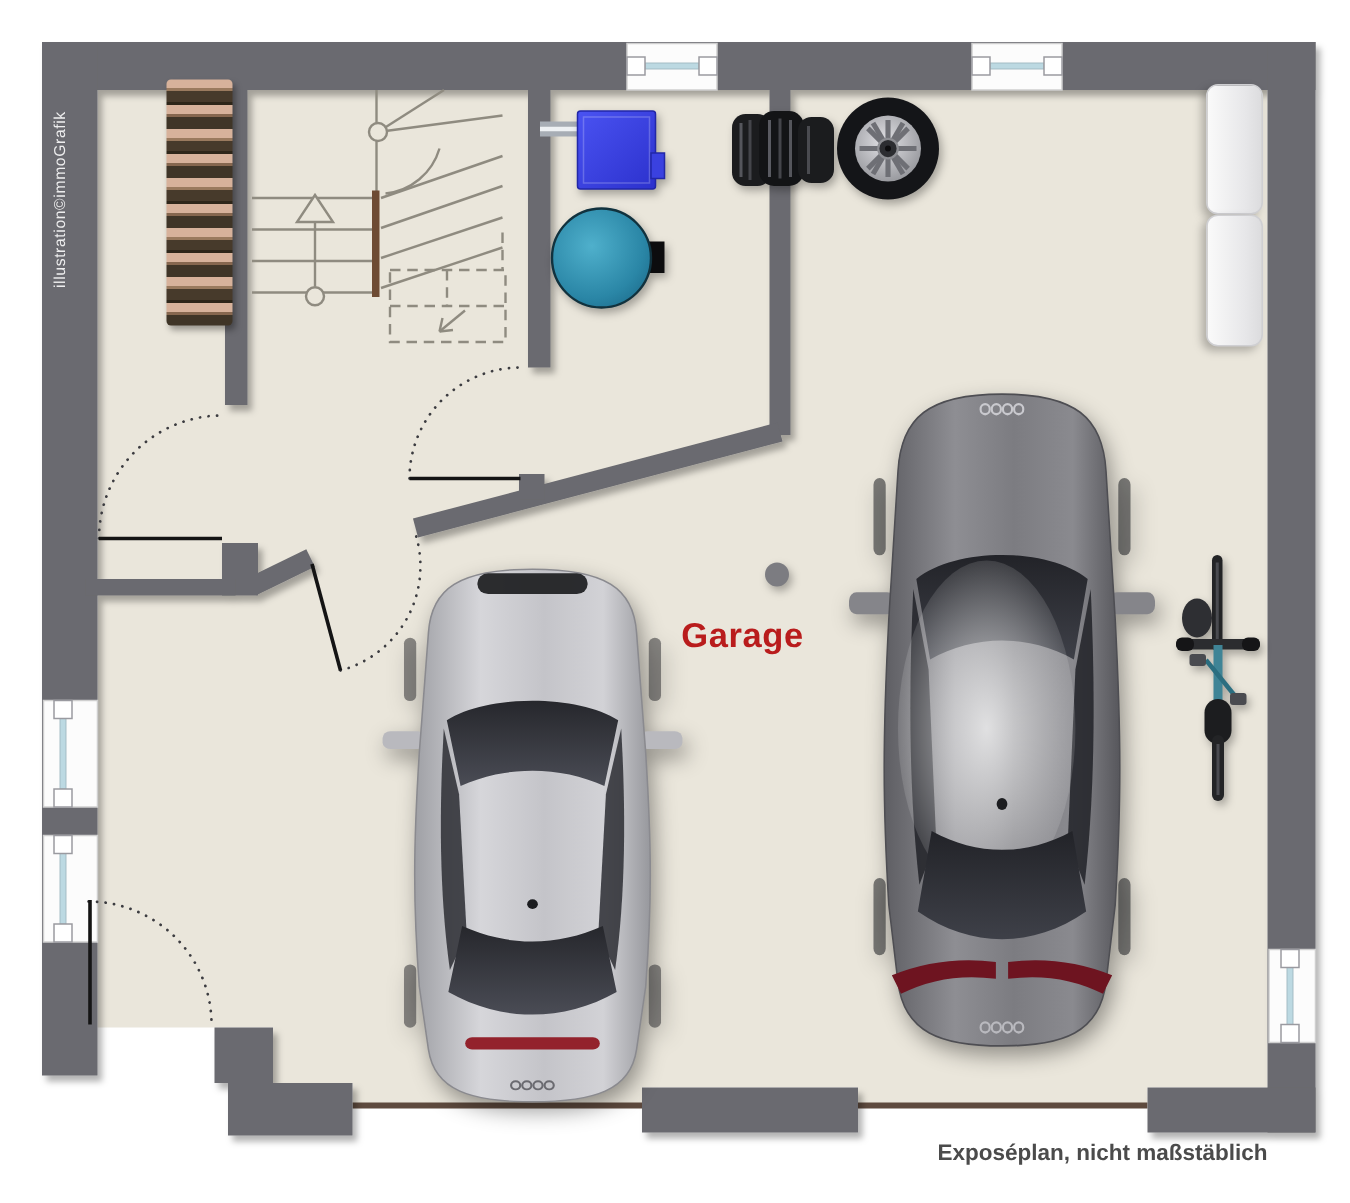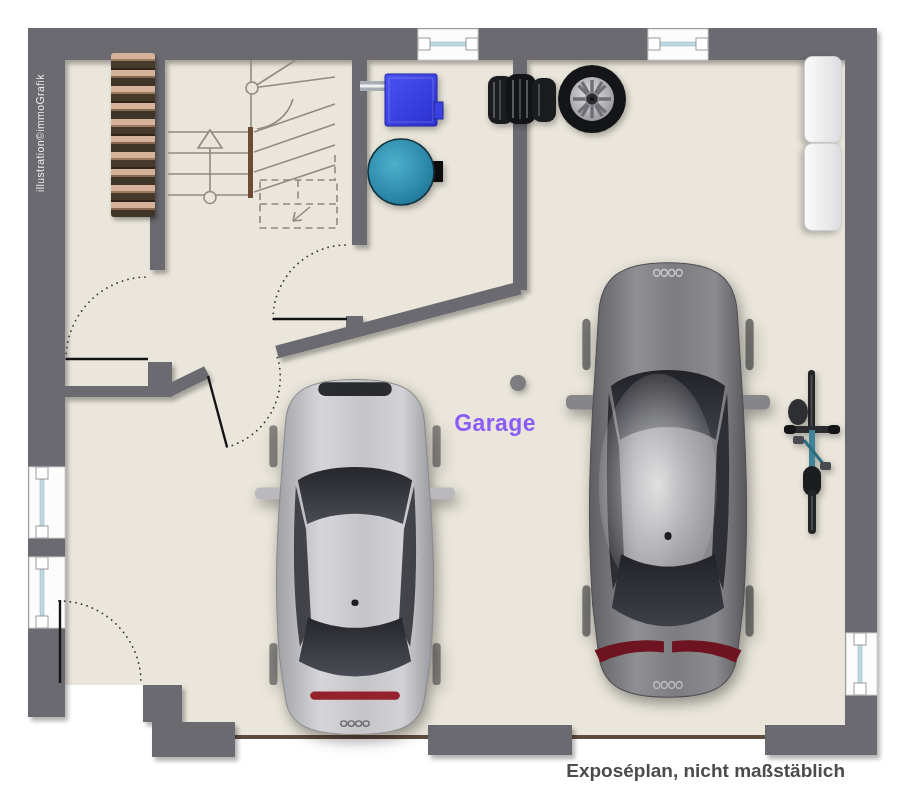--- a/index.html
+++ b/index.html
@@ -2,22 +2,22 @@
 <html><head>
 <meta charset="utf-8">
 <style>
   html,body{margin:0;padding:0;background:#fff;}
   #stage{position:relative;width:900px;height:802px;background:#ffffff;overflow:hidden;
          font-family:"Liberation Sans",sans-serif;}
   #plan-svg{position:absolute;left:0;top:0;z-index:1;}
   .obj{position:absolute;z-index:2;}
   .txt{position:absolute;z-index:3;}
   #room-label{left:425px;top:410px;width:140px;text-align:center;
-              font-size:23px;font-weight:700;color:#8b5cf6;letter-spacing:.4px;}
-  #disclaimer{right:55px;top:760px;font-size:19px;font-weight:700;color:#4b4b4b;}
+              font-size:23px;font-weight:700;color:#b91c1c;letter-spacing:.4px;}
+  #disclaimer{right:55px;top:760px;font-size:15px;font-weight:700;color:#4b4b4b;}
   #watermark{left:34px;top:192px;transform:rotate(-90deg);transform-origin:0 0;
              font-size:10.5px;color:rgba(255,255,255,.88);letter-spacing:.4px;white-space:nowrap;}
   .car{filter:drop-shadow(3px 6px 7px rgba(0,0,0,.38));}
   .smallshadow{filter:drop-shadow(2px 3px 3px rgba(0,0,0,.3));}
   #firewood{left:111px;top:53px;width:44px;height:164px;
      background:repeating-linear-gradient(180deg,
        #d7b29b 0 6px,#9a7a5e 6px 8px,#473a2b 8px 15px,#2e2619 15px 17px,
        #d7b29b 17px 23px,#86674f 23px 25px,#3f3527 25px 33px);
      border-radius:3px;filter:drop-shadow(2px 3px 2px rgba(0,0,0,.35));}
   .shelf{background:linear-gradient(90deg,#fafafa,#e7e7e9 70%,#dcdcde);

